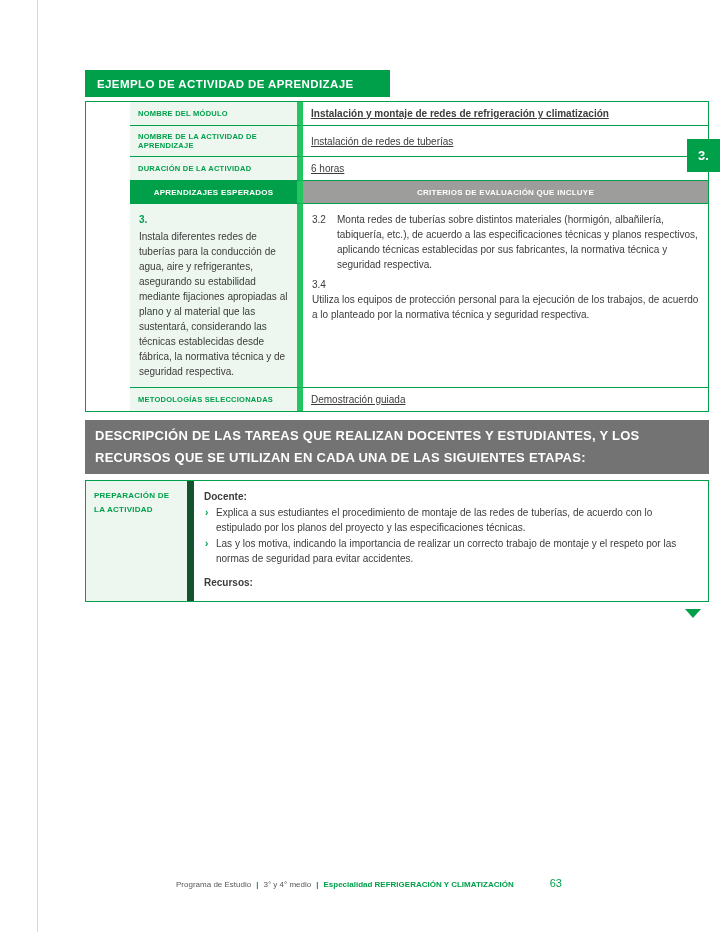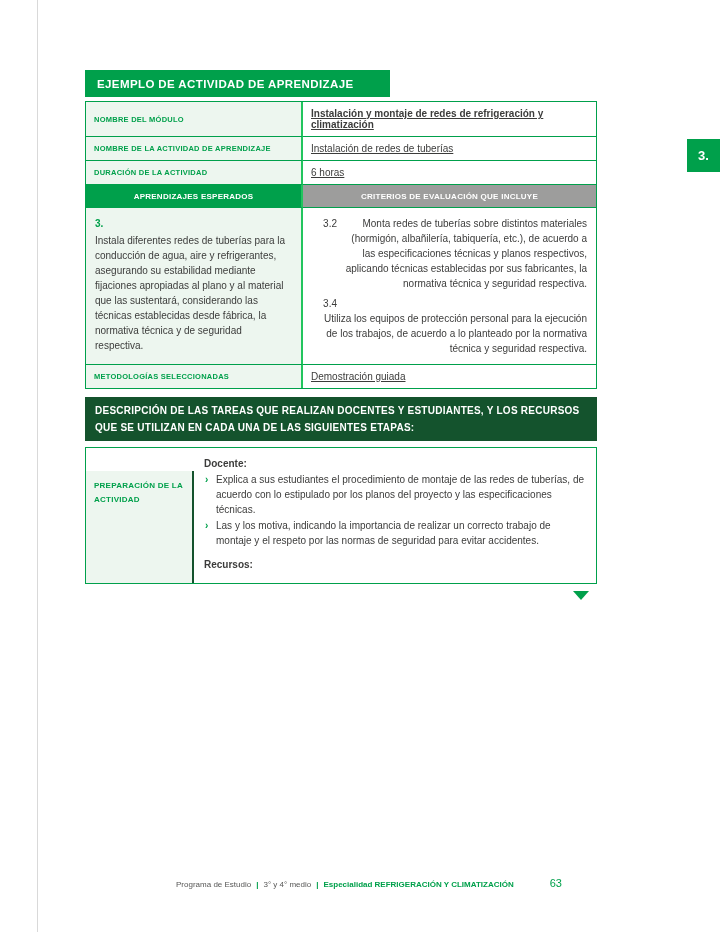--- a/index.html
+++ b/index.html
@@ -15,38 +15,38 @@
     position: absolute; left: 37px; top: 0;
     width: 1px; height: 932px; background: #d9d9d9;
   }
   .side-tab {
     position: absolute; right: 0; top: 139px;
     width: 33px; height: 33px;
     background: #00A04B; color: #fff;
     font-weight: bold; font-size: 13px;
     display: flex; align-items: center; justify-content: center;
   }
-  .content { position: absolute; left: 85px; top: 70px; width: 512px; }
+  .content { position: absolute; left: 85px; top: 70px; width: 624px; }
 
   .title-bar {
     width: 305px; height: 27px; box-sizing: border-box;
     background: #00A04B; color: #fff;
     font-weight: bold; font-size: 11.5px; letter-spacing: 0.4px;
     display: flex; align-items: center; padding-left: 12px;
     margin-bottom: 4px;
   }
 
   .tbl { border: 1px solid #00A04B; }
   .row { display: grid; grid-template-columns: 217px 1fr; }
   .cell {
     box-sizing: border-box; padding: 6px 8px;
     border-bottom: 1px solid #00A04B;
     min-height: 23px;
   }
-  .row .cell:first-child { border-right: 2px solid #22c55e; }
+  .row .cell:first-child { border-right: 6px solid #22c55e; margin-left: 44px; }
   .row:last-child .cell { border-bottom: none; }
 
   .label-cell {
     background: #EDF6EF; color: #00A04B;
     font-size: 7.5px; font-weight: bold; letter-spacing: 0.25px;
     display: flex; align-items: center;
   }
   .value-cell {
     font-size: 10px; color: #3C3C3B;
     display: flex; align-items: center; text-decoration: underline;
@@ -60,43 +60,42 @@
   }
   .header-left { background: #00A04B; }
   .header-right { background: #9D9D9C; }
 
   .ae-cell {
     background: #EDF6EF; font-size: 10px; color: #3C3C3B; line-height: 1.5;
     display: block; padding: 8px 9px;
   }
   .ae-num { color: #00A04B; font-weight: bold; display: block; margin-bottom: 2px; }
   .crit-cell { font-size: 10px; color: #3C3C3B; line-height: 1.5; padding: 8px 9px; }
-  .crit { display: flex; margin-bottom: 5px; text-align: right; }
+  .crit { display: flex; margin-bottom: 5px; }
   .crit:last-child { margin-bottom: 0; flex-direction: column; }
   .crit-num { width: 25px; flex: none; }
   .crit-text { flex: 1; }
 
   .desc-bar {
     margin-top: 8px; box-sizing: border-box;
-    background: #14532d; color: #fff;
-    font-size: 10px; font-weight: bold; letter-spacing: 0.25px;
+    background: #737373; color: #fff;
+    font-size: 13px; font-weight: bold; letter-spacing: 0.25px;
     line-height: 1.7; padding: 5px 10px;
   }
 
   .prep-tbl {
     margin-top: 6px;
     border: 1px solid #00A04B;
     display: grid; grid-template-columns: 108px 1fr;
   }
   .prep-label {
     background: #EDF6EF; color: #00A04B;
     font-size: 8px; font-weight: bold; letter-spacing: 0.25px; line-height: 1.7;
     padding: 8px; box-sizing: border-box;
-    border-right: 2px solid #14532d;
-    margin-top: 23px;
+    border-right: 7px solid #14532d;
   }
   .prep-content {
     padding: 8px 12px 10px 10px;
     font-size: 10px; color: #3C3C3B; line-height: 1.5;
   }
   .section-heading { font-weight: bold; margin-bottom: 1px; }
   .bullets { list-style: none; margin: 0 0 9px 0; padding: 0; }
   .bullets li { position: relative; padding-left: 12px; margin-bottom: 1px; }
   .bullets li::before {
     content: "\203A"; 

